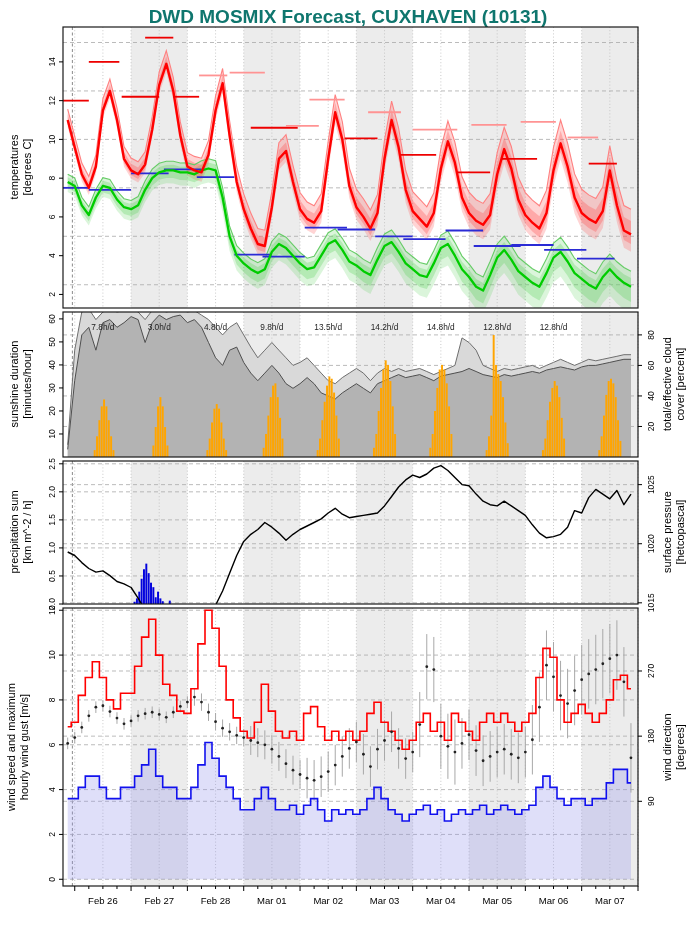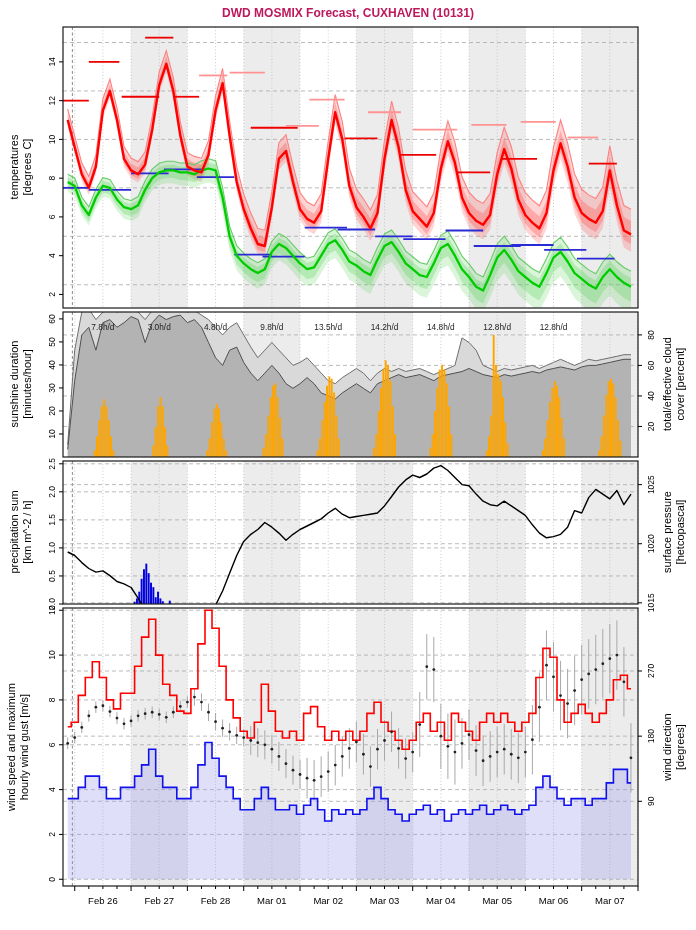--- a/index.html
+++ b/index.html
@@ -1,18 +1,18 @@
 <!DOCTYPE html>
 <html><head>
 <meta charset="utf-8">
 <style>
   html,body{margin:0;padding:0;background:#fff;}
   body{width:696px;height:930px;font-family:"Liberation Sans",sans-serif;position:relative;}
   .figure{position:relative;width:696px;height:930px;overflow:hidden;}
-  .title{position:absolute;top:6px;left:0;width:100%;text-align:center;font-weight:bold;font-size:12px;color:#be185d;}
+  .title{position:absolute;top:6px;left:0;width:100%;text-align:center;font-weight:bold;font-size:19px;color:#0f766e;}
   .ylab{position:absolute;font-size:11px;line-height:12.5px;text-align:center;color:#000;
         transform:translate(-50%,-50%) rotate(-90deg);white-space:nowrap;}
   .ylab .l{display:block;}
   #chart{position:absolute;left:0;top:0;}
 </style>
 </head>
 <body>
 
 <div class="figure">
   <div class="title">DWD MOSMIX Forecast, CUXHAVEN (10131)</div>

